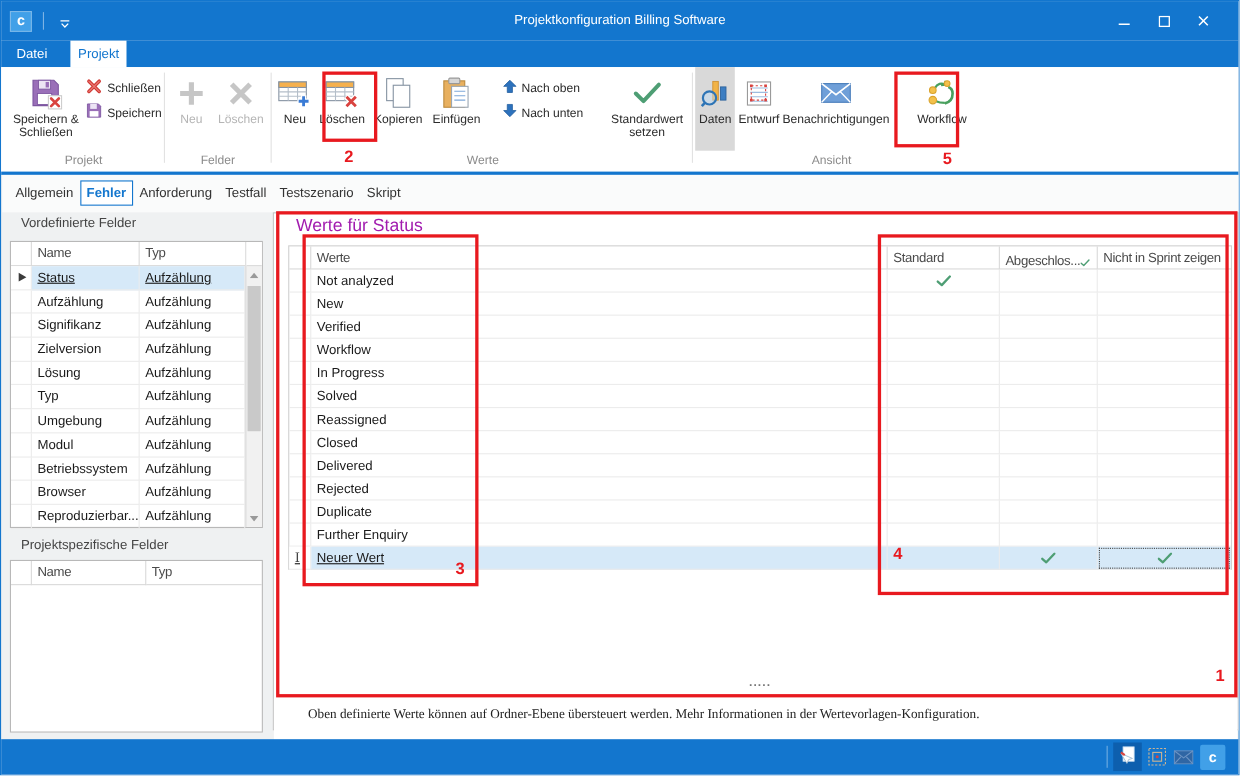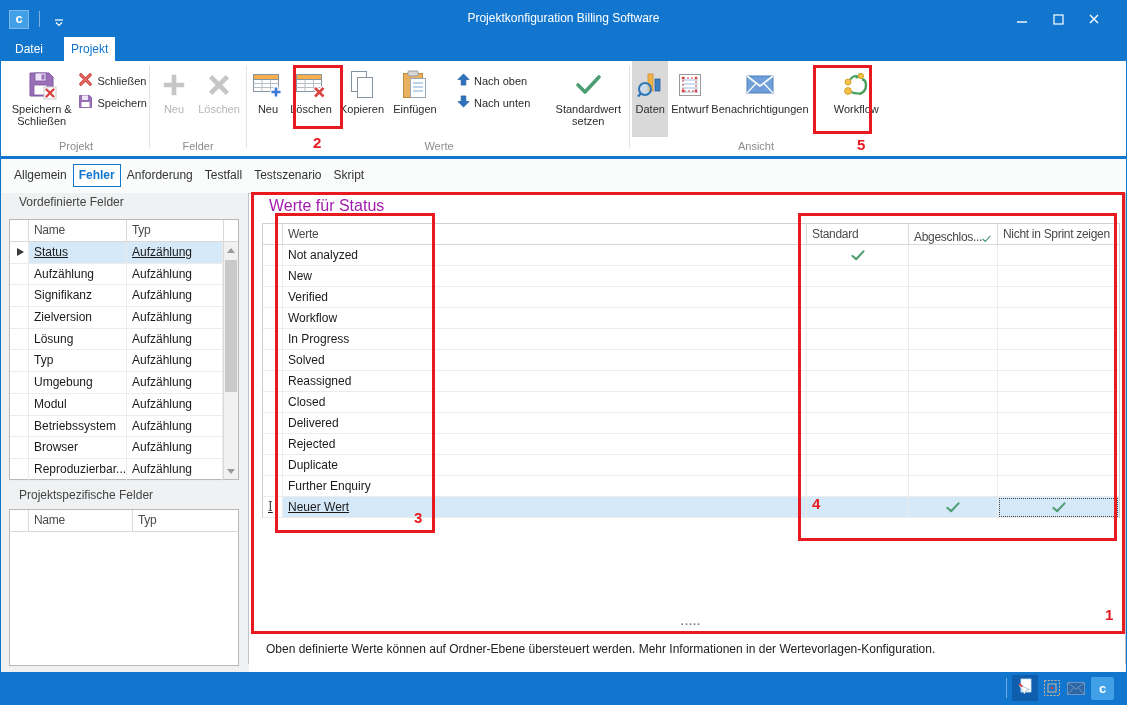--- a/index.html
+++ b/index.html
@@ -71,21 +71,21 @@
 .mt .c-val{width:524px;}
 .mt .c-std{width:102px;}
 .mt .c-abg{width:89px;}
 .mt .c-nis{width:121px;border-right:none;}
 .mt .brow{height:21px;}
 .mt .hrow .hcell{height:21px;}
 .focuscell{outline:1px dotted #444;outline-offset:-2px;}
 .habg{display:flex;align-items:center;justify-content:space-between;padding-right:6px;}
 
 .split-dots{position:absolute;left:665px;top:614px;width:50px;text-align:center;font-size:11px;font-weight:bold;color:#777;letter-spacing:1px;}
-.note{position:absolute;left:248px;top:634px;width:876px;height:44px;background:#fff;font-size:12px;color:#222;line-height:28px;padding-left:17px;white-space:nowrap;overflow:hidden;}
+.note{position:absolute;left:248px;top:634px;width:876px;height:44px;background:#fff;font-size:12px;color:#222;line-height:28px;padding-left:31px;white-space:nowrap;overflow:hidden;font-family:Liberation Serif, serif;}
 
 .statusbar{position:absolute;left:0;bottom:0;width:100%;height:32px;background:#1376ce;}
 .sb-div{position:absolute;left:1005px;bottom:6px;width:1px;height:20px;background:rgba(255,255,255,.4);}
 .st-ic{position:absolute;display:flex;align-items:center;justify-content:center;}
 .st1{left:1011px;bottom:3px;width:26px;height:26px;background:#0d5fae;}
 .st2{left:1042px;bottom:7px;width:18px;height:18px;}
 .st3{left:1066px;bottom:9px;width:18px;height:13px;}
 .st4{left:1090px;bottom:4px;width:23px;height:23px;background:#41a0e8;border-radius:2px;color:#fff;font-weight:bold;font-size:13px;}
 
 .anno{position:absolute;border:3px solid #e8191f;z-index:50;pointer-events:none;}

